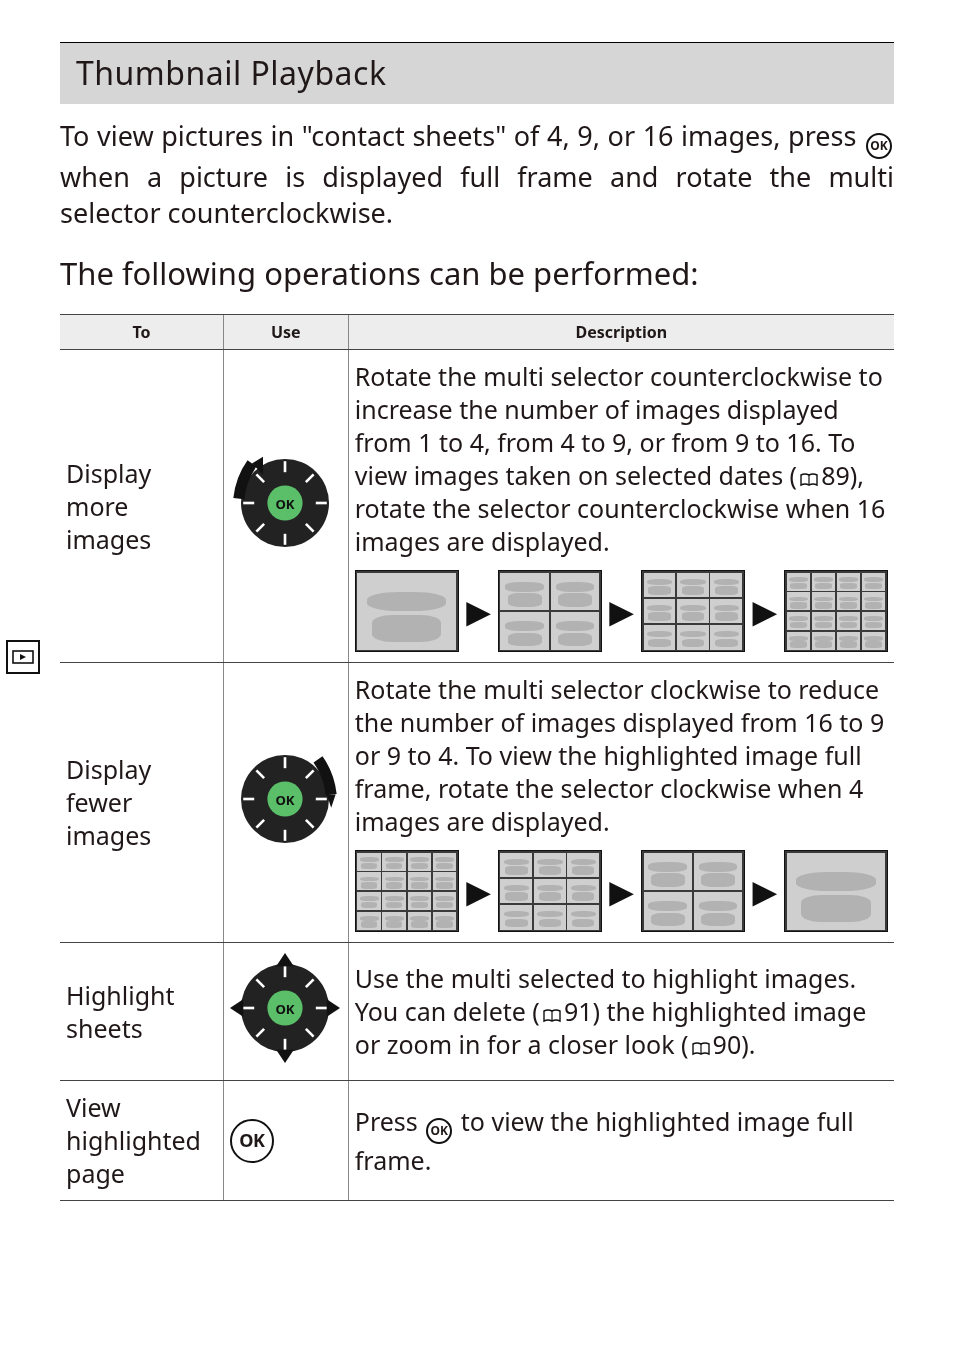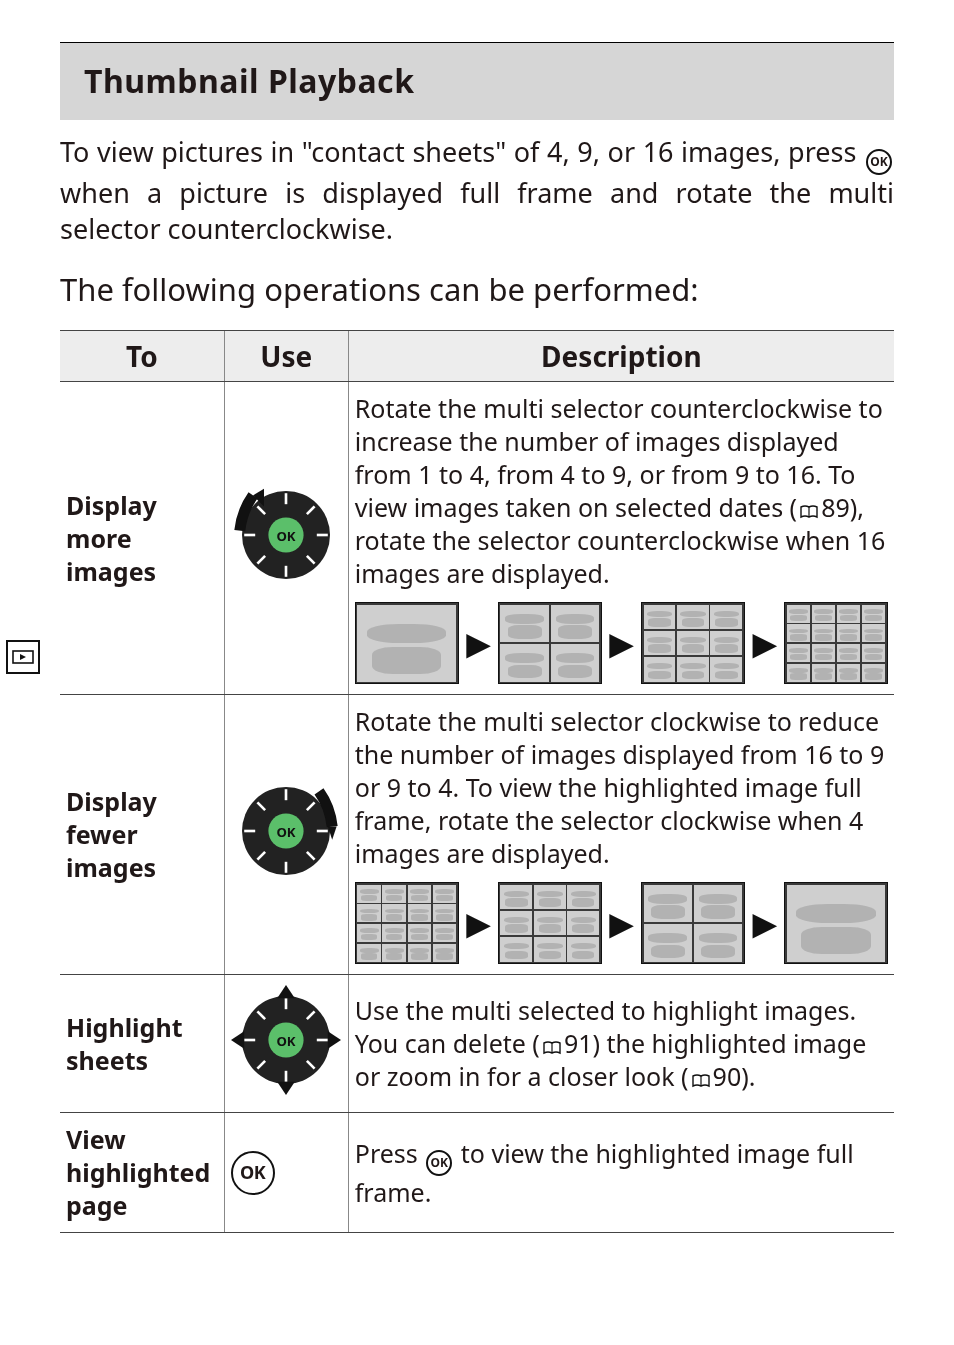--- a/index.html
+++ b/index.html
@@ -15,23 +15,23 @@
     width: 100%;
     position: relative;
   }
   .heading-band {
     background: #d6d6d6;
     border-top: 1.2px solid #000;
     padding: 4px 10px 6px 12px;
     margin-bottom: 14px;
   }
   .heading-band h2 {
-    margin: 12px;
+    margin: 4px;
     font-size: 32px;
-    font-weight: 700;
+    font-weight: 400;
     letter-spacing: .5px;
   }
   .body-text {
     font-size: 27px;
     line-height: 1.32;
     margin: 0 0 22px 0;
     text-align: justify;
   }
   .body-text2 {
     font-size: 31px;
@@ -39,40 +39,39 @@
   }
   table.g {
     border-collapse: collapse;
     width: 100%;
   }
   table.g th, table.g td {
     border-top: 1px solid #444;
     border-bottom: 1px solid #444;
   }
   table.g th {
-    font-size: 28px;
+    font-size: 16px;
     font-weight: bold;
     padding: 6px 4px;
     background: #ededed;
     border-left: 1px solid #888;
   }
   table.g th:first-child { border-left: none; }
   table.g td {
     vertical-align: middle;
     font-size: 25px;
     line-height: 1.32;
     padding: 10px 6px;
     border-left: 1px solid #888;
     text-align: left;
   }
   table.g td:first-child { border-left: none; }
   td.col-to {
     text-align: center;
     width: 190px;
-    font-weight: bold;
   }
   td.col-use {
     text-align: center;
     width: 128px;
   }
   td.col-desc {
     text-align: justify;
   }
   .desc-inner {
     display: flex; flex-direction: column; gap: 6px;

